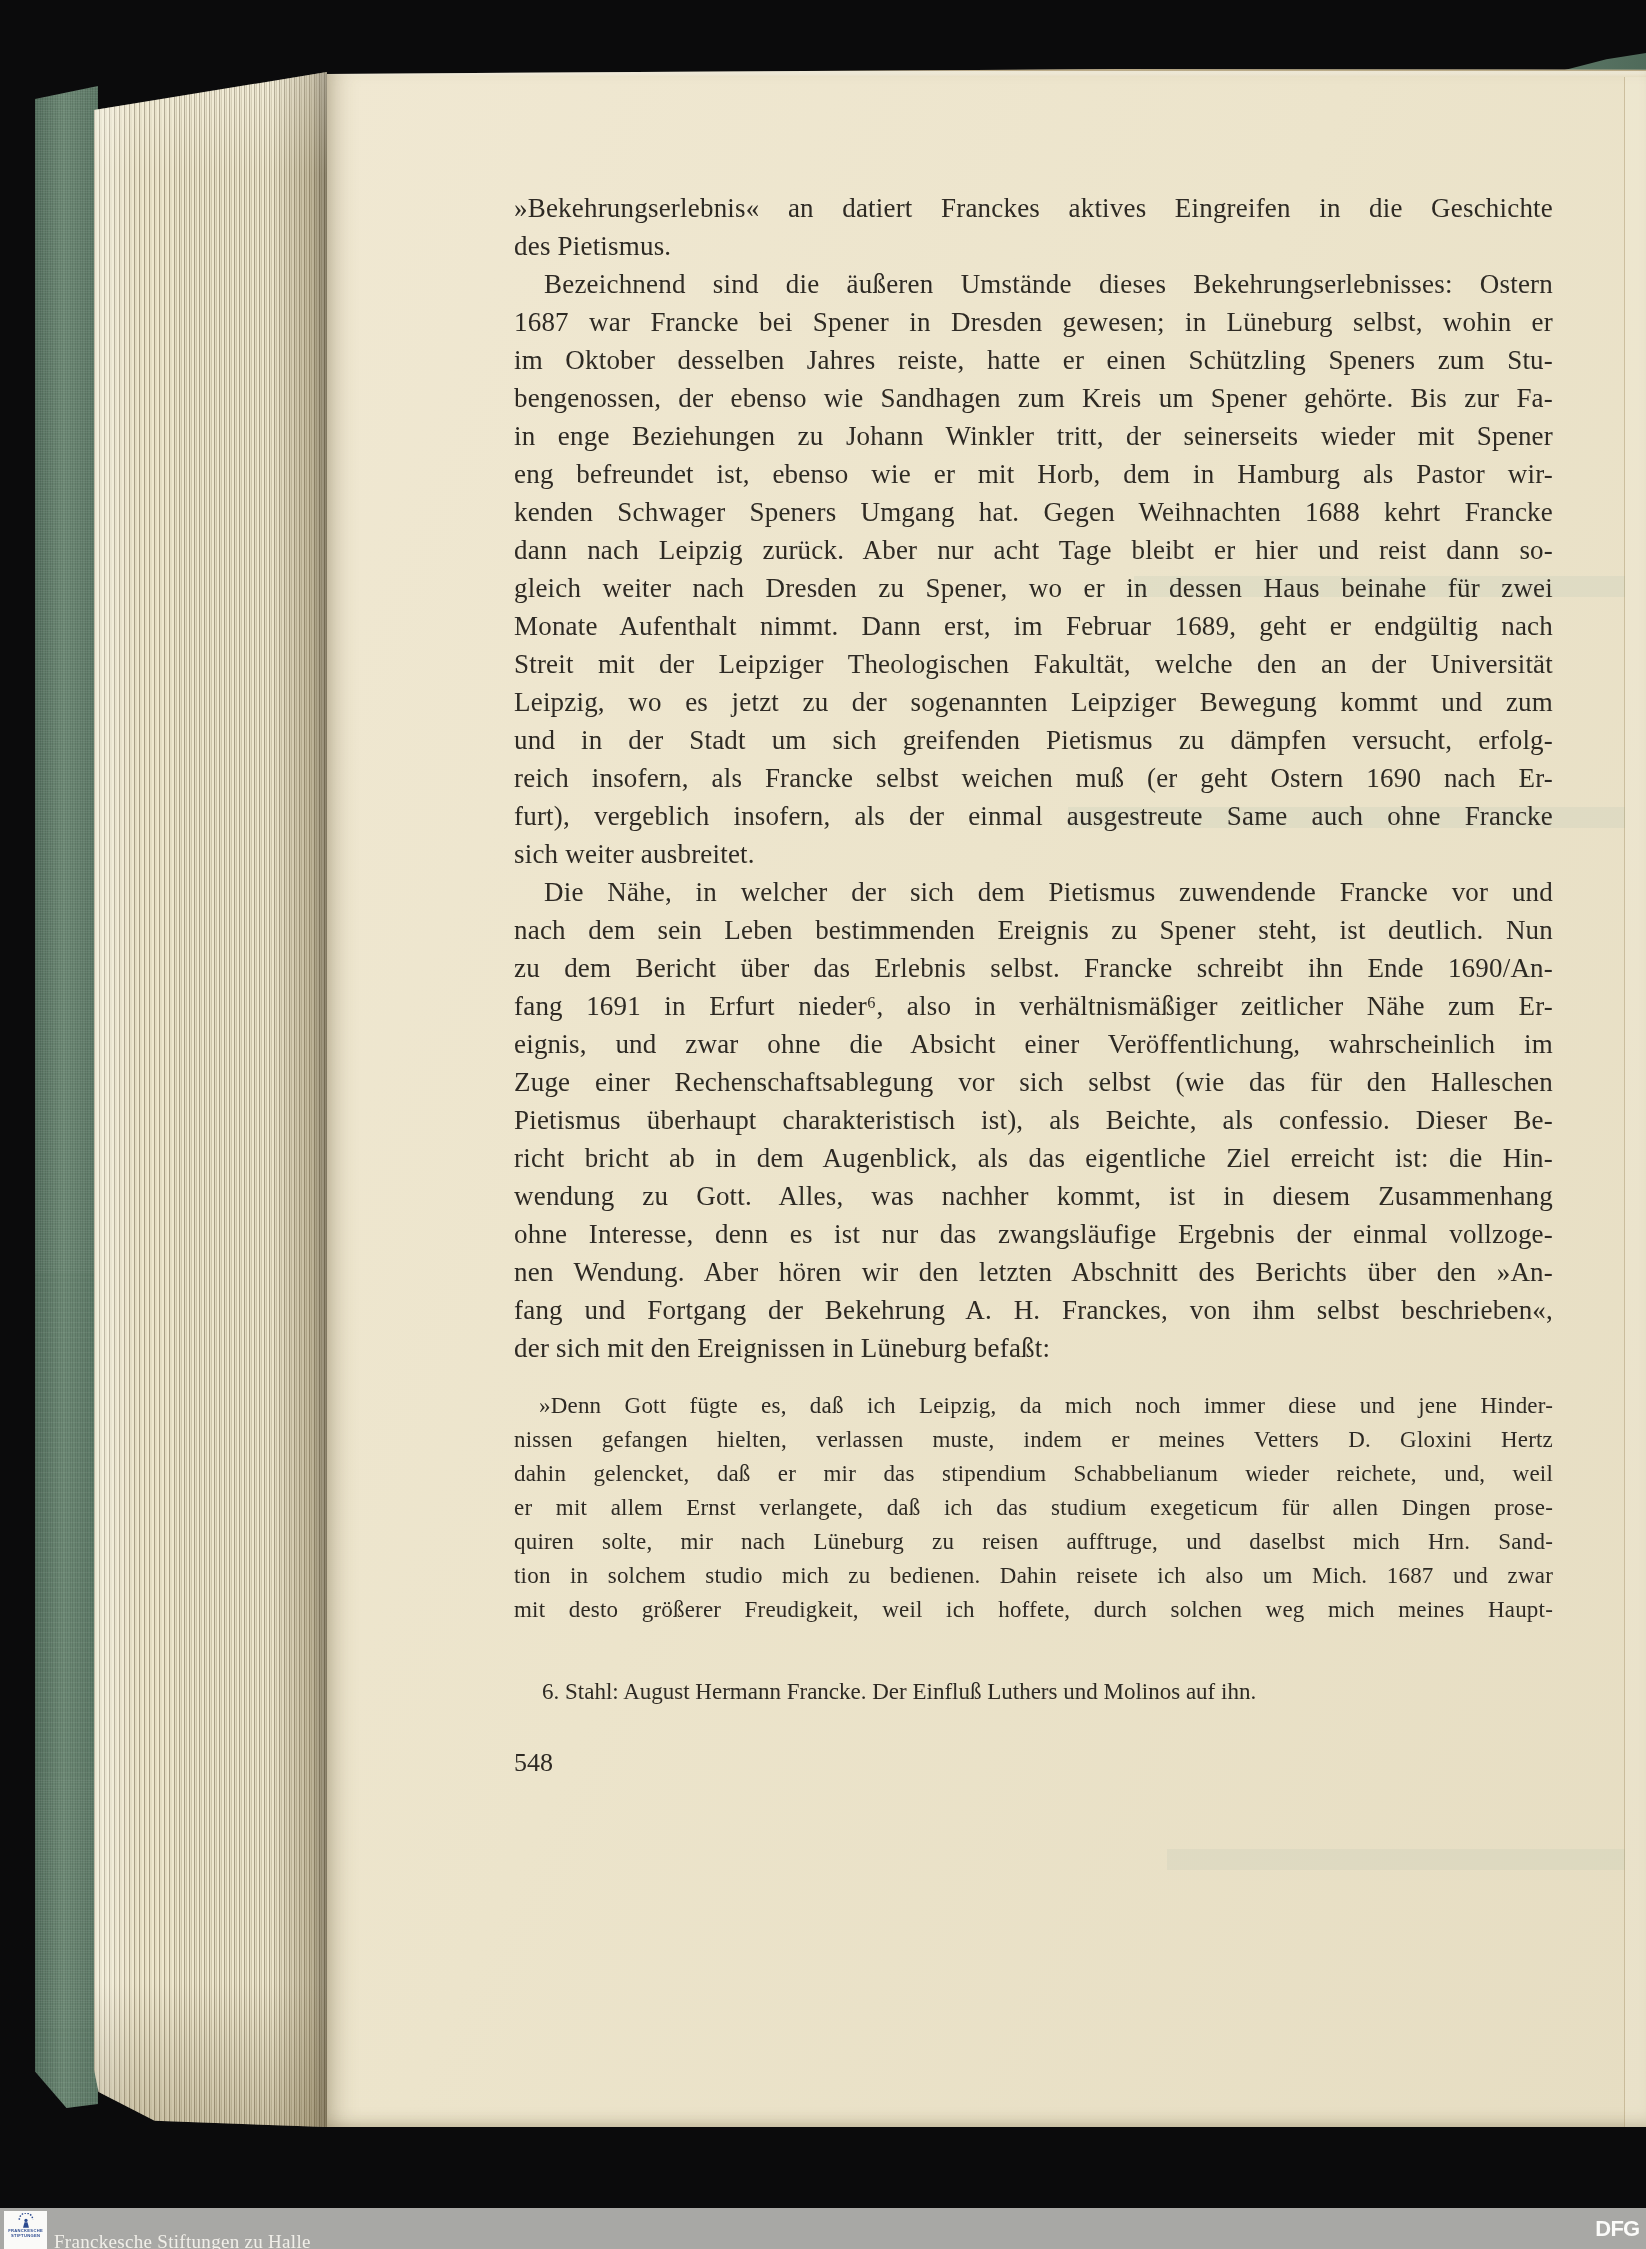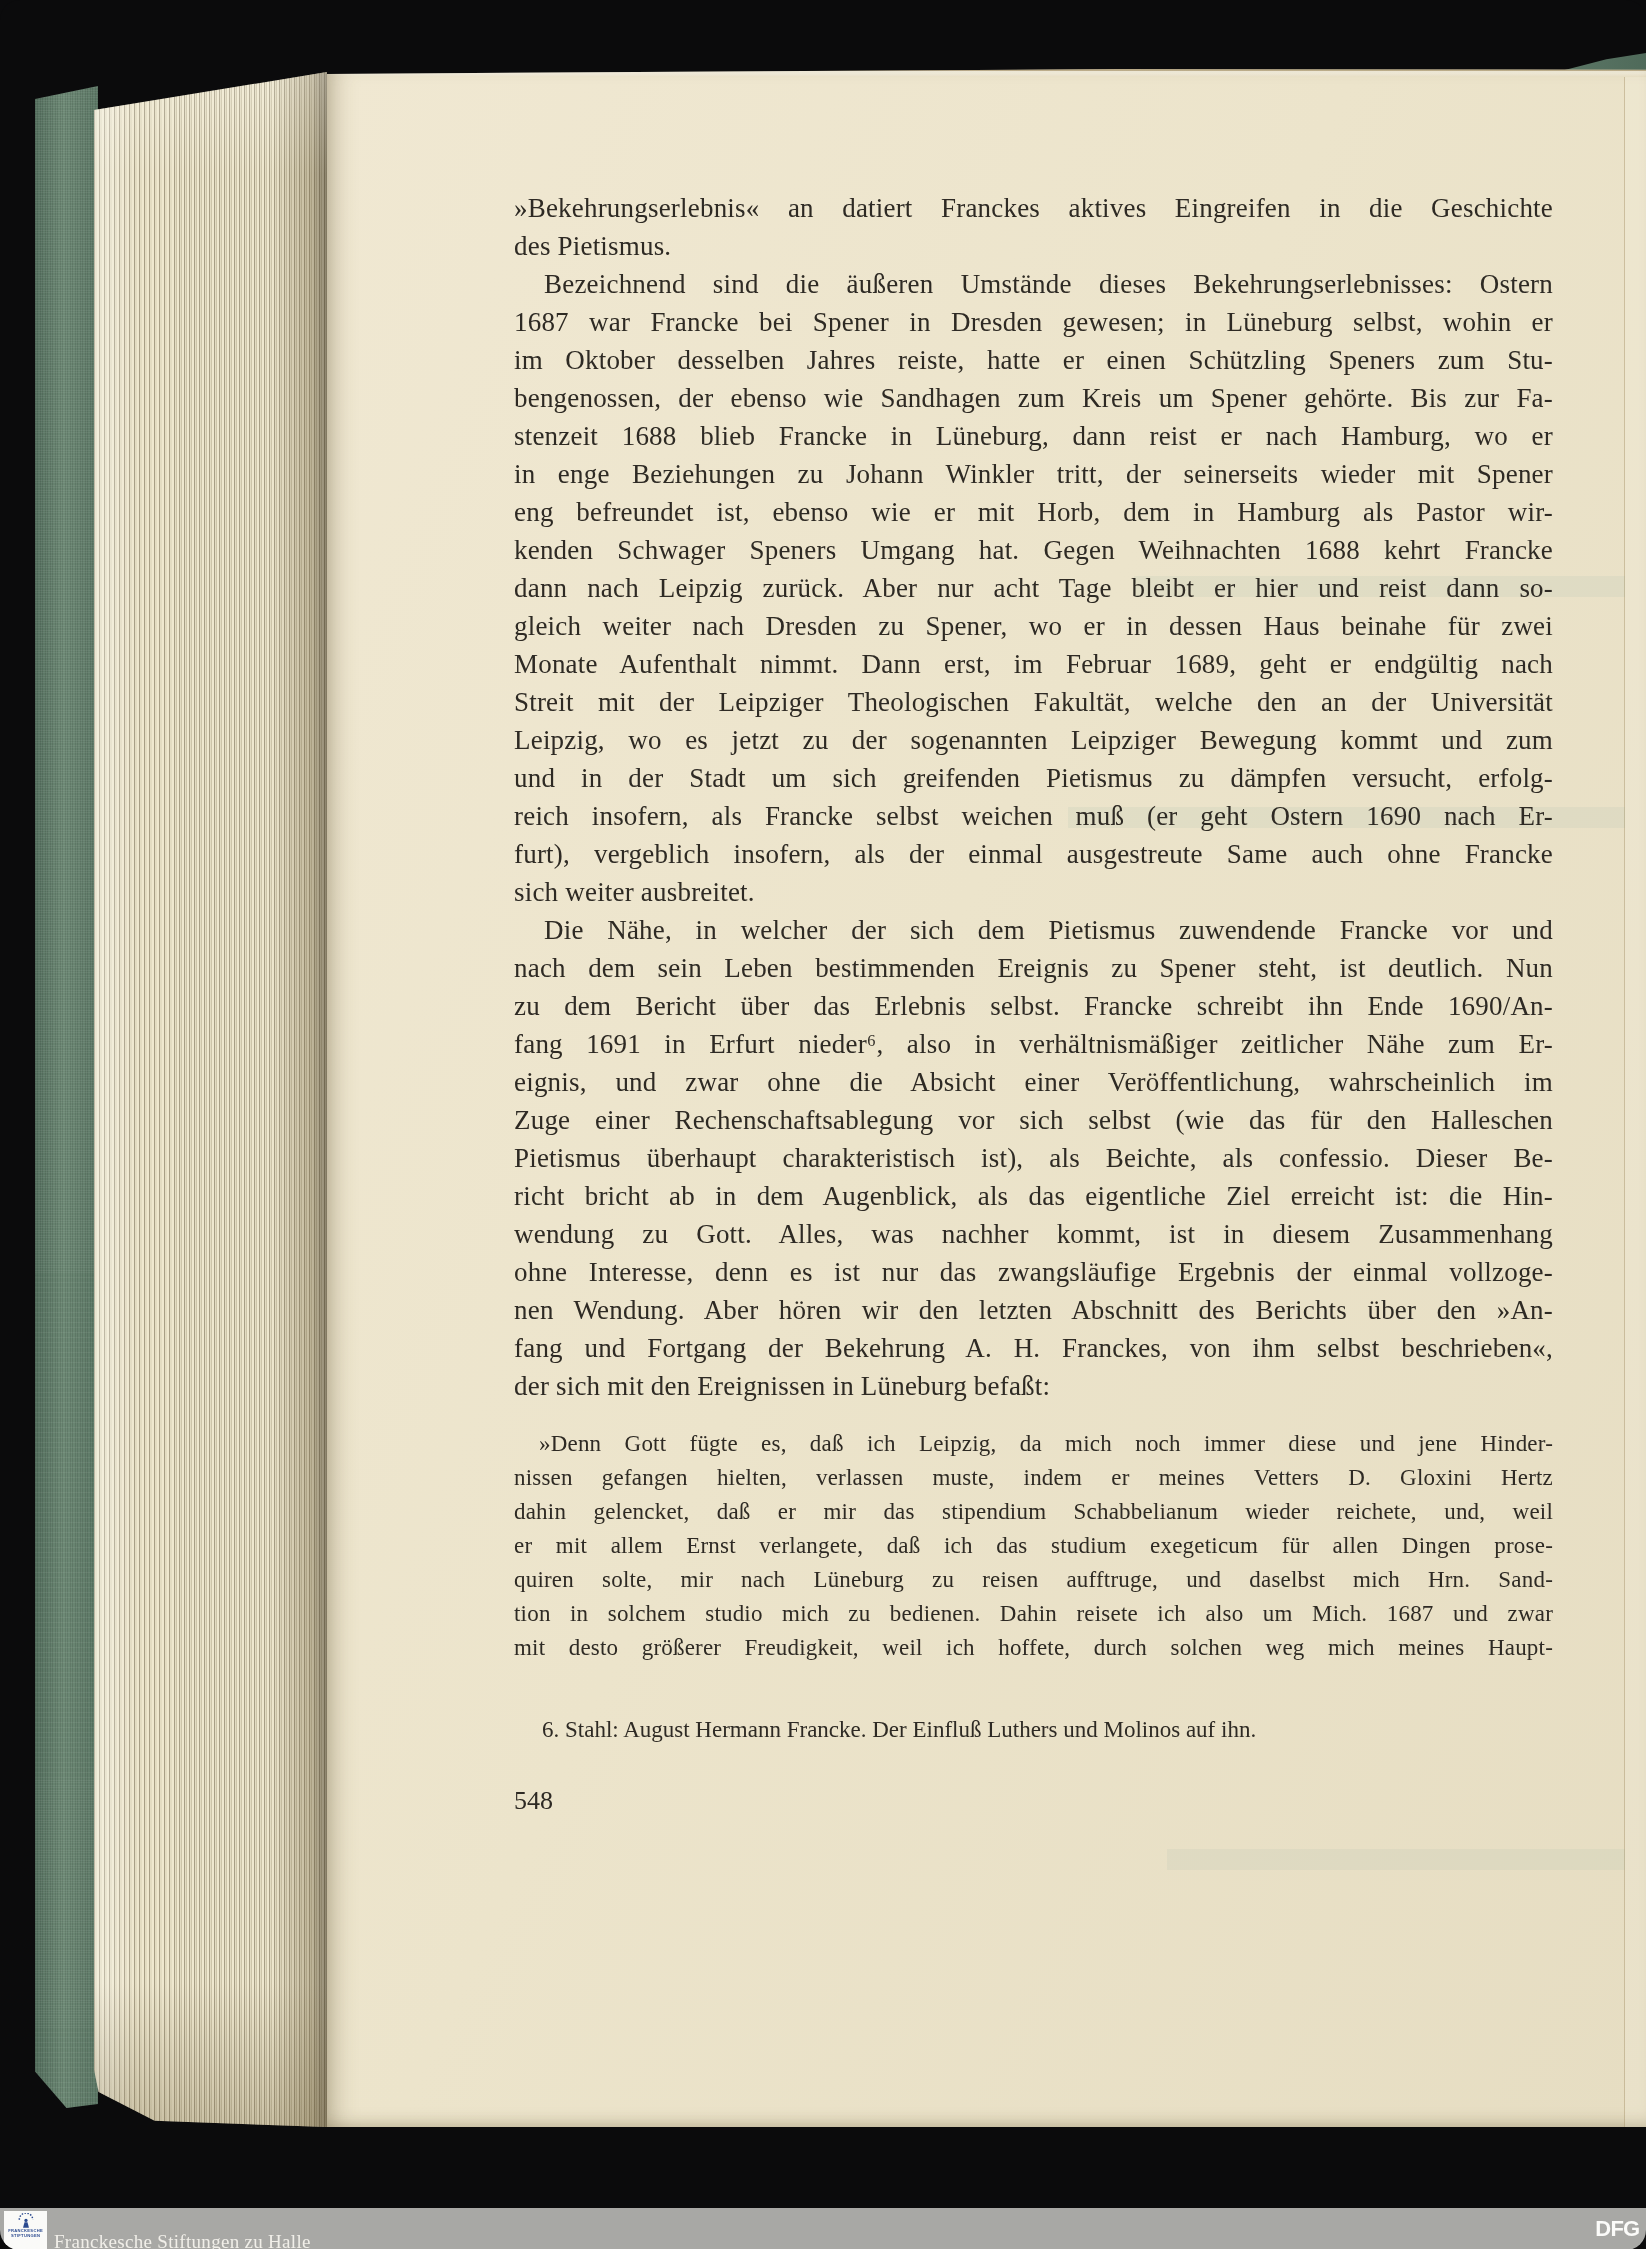--- a/index.html
+++ b/index.html
@@ -1,17 +1,17 @@
 <!DOCTYPE html>
 <html style="font-size:13px"><head>
 <meta charset="utf-8">
 <style>
   html,body{margin:0;padding:0;background:#0b0b0c;}
   .stage{position:relative;width:1646px;height:2250px;overflow:hidden;background:#0b0b0c;
-         font-family:"Liberation Serif", serif;border-radius:20px;}
+         font-family:"Liberation Serif", serif;}
 
   
   .cover-left{position:absolute;left:35px;top:86px;width:63px;height:2022px;
     background:
       repeating-linear-gradient(0deg, rgba(255,255,255,.06) 0 0.8px, rgba(0,0,0,0) 0.8px 2.5px),
       repeating-linear-gradient(90deg, rgba(0,0,0,.10) 0 0.8px, rgba(0,0,0,0) 0.8px 2.5px),
       linear-gradient(90deg,#55705f,#6e8a76 45%,#5d7866);
     clip-path:polygon(0 13px,100% 0,100% 99.8%,50% 100%,0 98.2%);}
   .page-edges{position:absolute;left:94px;top:72px;width:233px;height:2055px;
     background:
@@ -84,21 +84,20 @@
   <div class="textblock">
     <div class="para">
         <div class="tline">»Bekehrungserlebnis« an datiert Franckes aktives Eingreifen in die Geschichte</div>
         <div class="tline">des Pietismus.</div>
       </div>
     <div class="para indent">
         <div class="tline">Bezeichnend sind die äußeren Umstände dieses Bekehrungserlebnisses: Ostern</div>
         <div class="tline">1687 war Francke bei Spener in Dresden gewesen; in Lüneburg selbst, wohin er</div>
         <div class="tline">im Oktober desselben Jahres reiste, hatte er einen Schützling Speners zum Stu-</div>
         <div class="tline">bengenossen, der ebenso wie Sandhagen zum Kreis um Spener gehörte. Bis zur Fa-</div>
-        <div class="tline">stenzeit 1688 blieb Francke in Lüneburg, dann reist er nach Hamburg, wo er</div>
         <div class="tline">in enge Beziehungen zu Johann Winkler tritt, der seinerseits wieder mit Spener</div>
         <div class="tline">eng befreundet ist, ebenso wie er mit Horb, dem in Hamburg als Pastor wir-</div>
         <div class="tline">kenden Schwager Speners Umgang hat. Gegen Weihnachten 1688 kehrt Francke</div>
         <div class="tline">dann nach Leipzig zurück. Aber nur acht Tage bleibt er hier und reist dann so-</div>
         <div class="tline">gleich weiter nach Dresden zu Spener, wo er in dessen Haus beinahe für zwei</div>
         <div class="tline">Monate Aufenthalt nimmt. Dann erst, im Februar 1689, geht er endgültig nach</div>
         <div class="tline">Streit mit der Leipziger Theologischen Fakultät, welche den an der Universität</div>
         <div class="tline">Leipzig, wo es jetzt zu der sogenannten Leipziger Bewegung kommt und zum</div>
         <div class="tline">und in der Stadt um sich greifenden Pietismus zu dämpfen versucht, erfolg-</div>
         <div class="tline">reich insofern, als Francke selbst weichen muß (er geht Ostern 1690 nach Er-</div>

